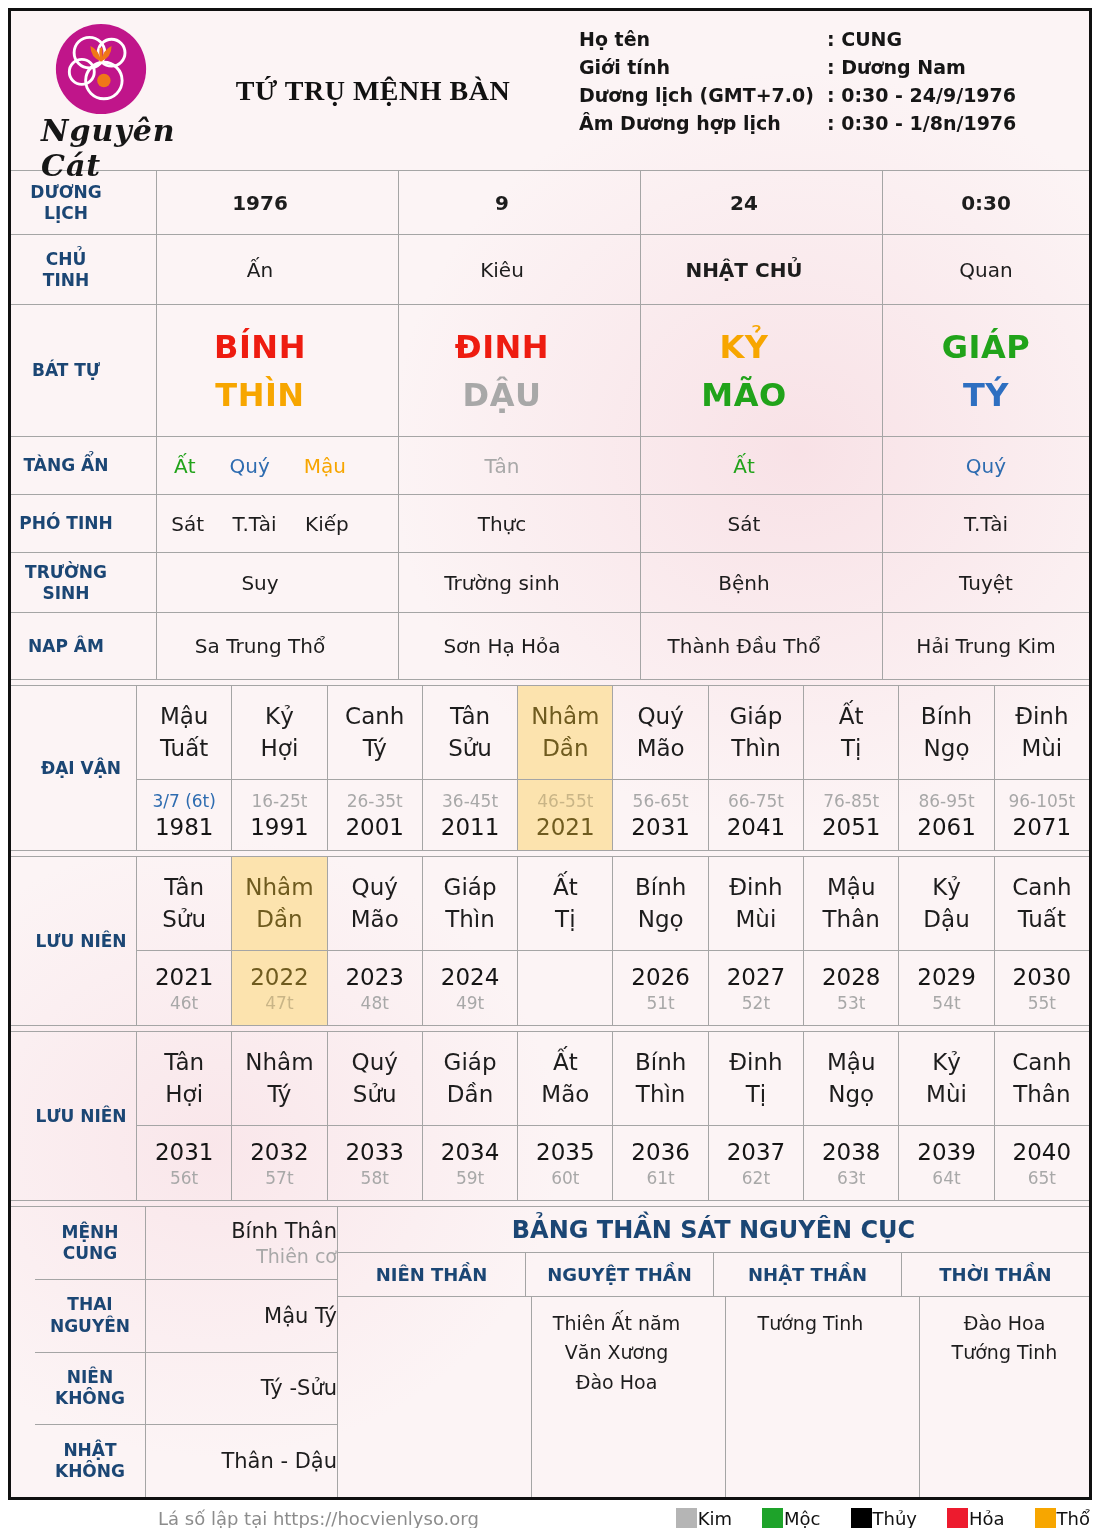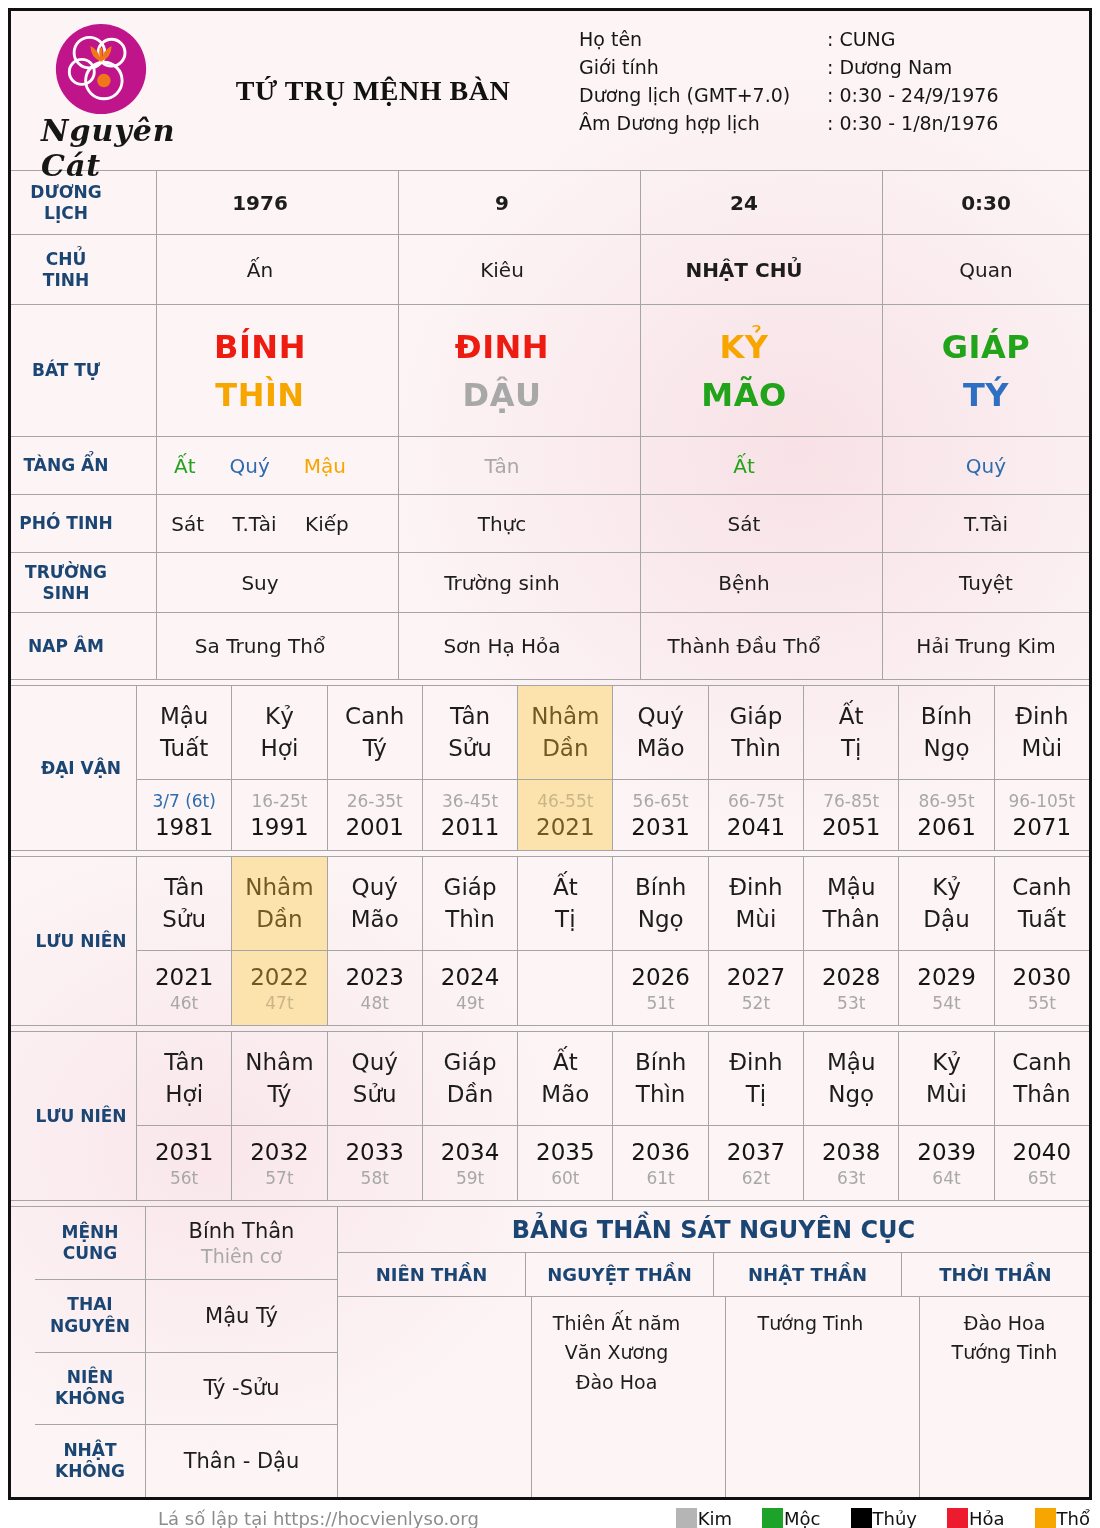--- a/index.html
+++ b/index.html
@@ -44,21 +44,21 @@
     font-family:"DejaVu Serif","Liberation Serif",serif;
     font-style:italic;font-weight:700;font-size:30px;color:#161616;
     margin:-4px 0 0 -12px;letter-spacing:1px;
   }
   .title-wrap{width:300px;display:flex;align-items:center;justify-content:center;}
   .page-title{
     font-family:"Liberation Serif","DejaVu Serif",serif;
     font-weight:700;font-size:28px;color:#111;letter-spacing:0.5px;white-space:nowrap;
   }
   .info{flex:1;padding:17px 6px 0 56px;}
-  .irow{display:flex;margin-bottom:6px;}
+  .irow{display:flex;margin-bottom:6px;font-weight:bold;}
   .ilabel{width:248px;font-size:19px;color:#161616;}
   .ivalue{font-size:19px;color:#161616;}
 
   
   .mrow{display:flex;border-bottom:1px solid var(--line);gap:35px;}
   .mlabel{
     width:110px;flex:0 0 110px;display:flex;align-items:center;justify-content:center;
     font-weight:700;font-size:17px;color:var(--navy);text-align:center;
     white-space:pre-line;line-height:1.2;
   }
@@ -107,21 +107,21 @@
   .bottom{flex:1;display:flex;margin-left:24px;}
   .bleft{width:302px;flex:0 0 302px;display:flex;flex-direction:column;}
   .brow{flex:1;display:flex;border-bottom:1px solid var(--line);}
   .brow:nth-last-of-type(1){border-bottom:none;}
   .blabel{
     width:110px;flex:0 0 110px;display:flex;align-items:center;justify-content:center;
     font-weight:700;font-size:17px;color:var(--navy);text-align:center;white-space:pre-line;line-height:1.25;
   }
   .bval{
     flex:1;border-left:1px solid var(--line);
-    display:flex;flex-direction:column;align-items:center;justify-content:center;gap:2px;
+    display:flex;flex-direction:column;align-items:flex-end;justify-content:center;gap:2px;
   }
   .bmain{font-size:21px;}
   .bsub{font-size:19px;color:var(--gray);}
   .bsub:empty{display:none;}
 
   .bright{flex:1;border-left:1px solid var(--line);display:flex;flex-direction:column;}
   .ts-title{
     height:46px;border-bottom:1px solid var(--line);
     display:flex;align-items:center;justify-content:center;
     font-weight:700;font-size:24px;color:var(--navy);

